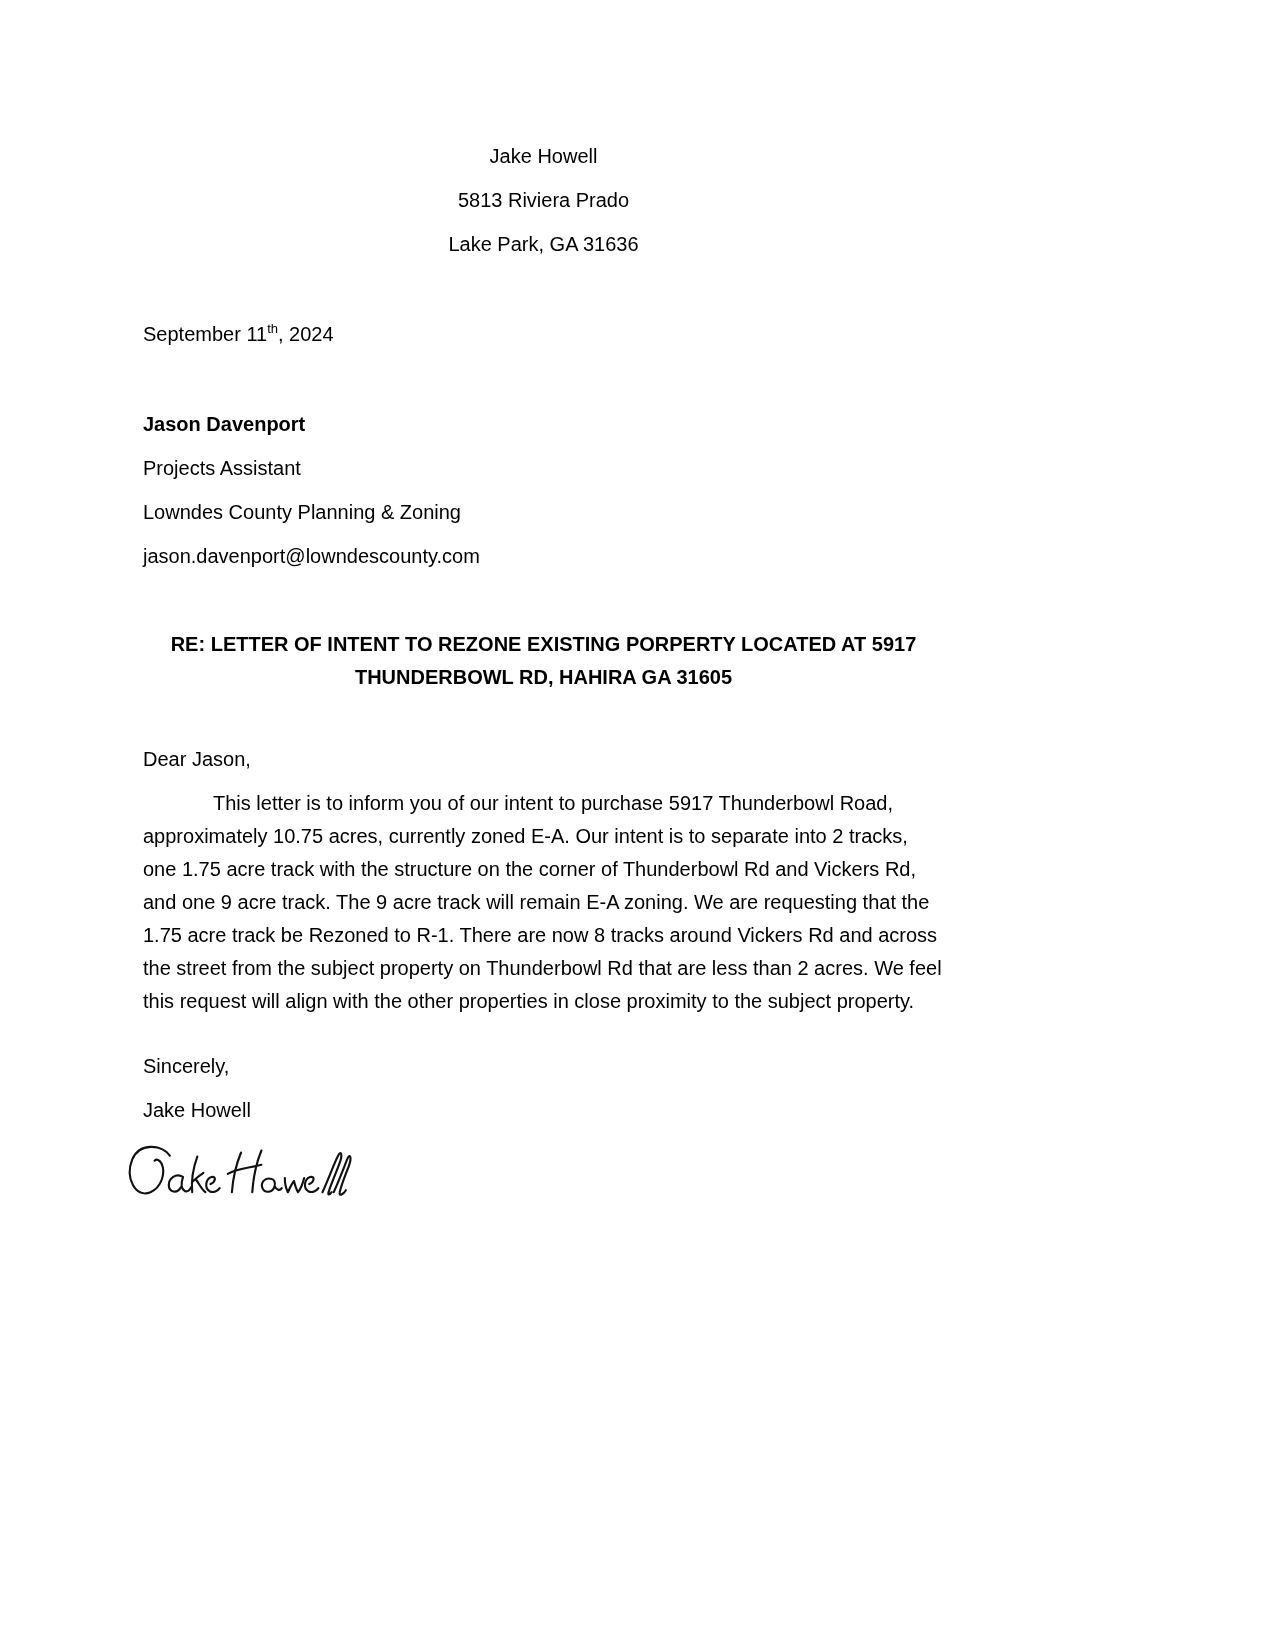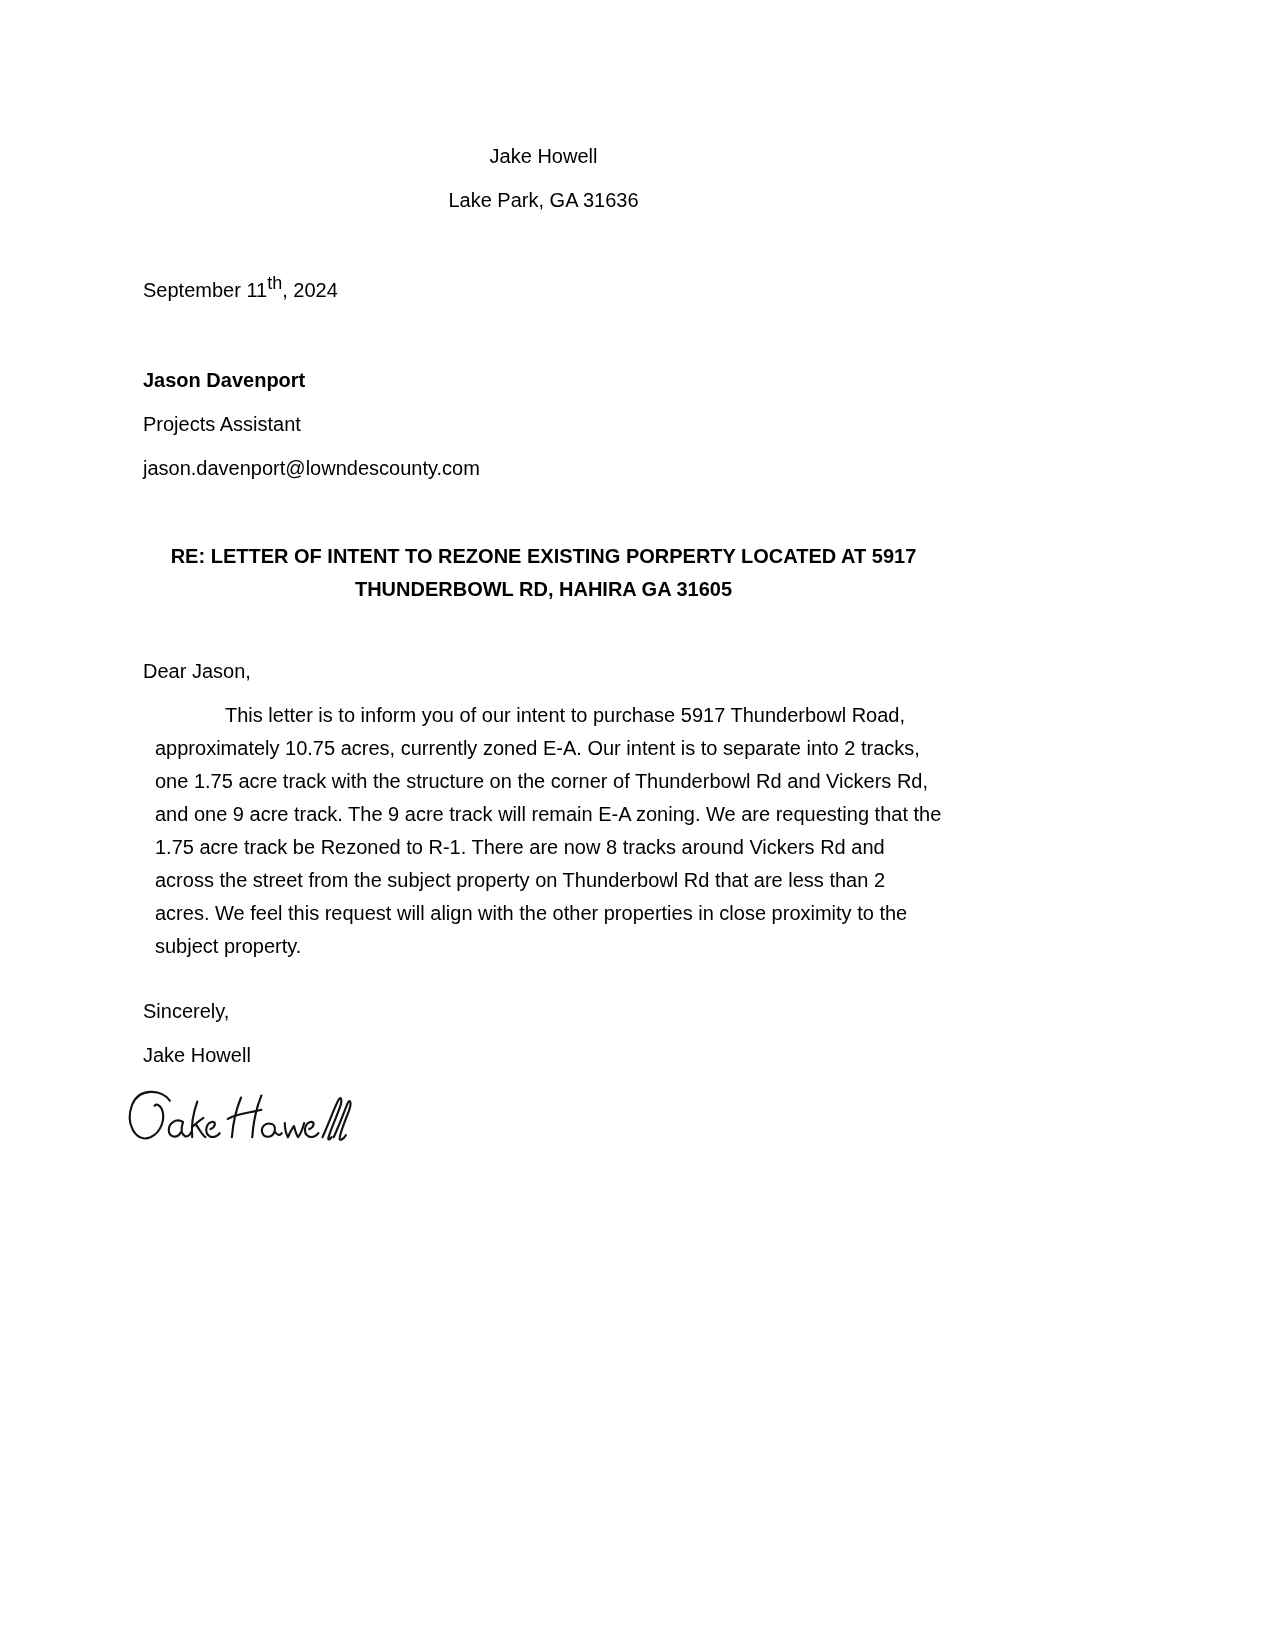--- a/index.html
+++ b/index.html
@@ -24,41 +24,41 @@
     line-height: 33px;
     white-space: nowrap;
   }
   .sender-block .line {
     text-align: center;
   }
   .date-line {
     margin-top: 57px;
   }
   .date-line sup {
-    font-size: 18px;
+    font-size: 13px;
     line-height: 0;
     vertical-align: super;
   }
   .recipient-name {
     margin-top: 57px;
     font-weight: bold;
   }
   .subject-heading {
     margin: 55px 0 0 0;
     font-weight: bold;
     line-height: 33px;
     max-width: 950px;
     white-space: normal;
     text-align: center;
   }
   .salutation {
     margin-top: 49px;
   }
   .body-paragraph {
-    margin: 6px 0 0 12px;
+    margin: 6px 0 0 0;
     line-height: 33px;
     max-width: 935px;
     text-indent: 70px;
     white-space: normal;
   }
   .closing {
     margin-top: 32px;
   }
   .signature {
     margin: 4px 0 0 -20px;
@@ -74,28 +74,30 @@
     stroke-linejoin: round;
   }
 </style>
 </head>
 <body>
 
 <div class="page">
 
   <div class="sender-block">
     <p class="line">Jake Howell</p>
+    <p class="line">5813 Riviera Prado</p>
     <p class="line">Lake Park, GA 31636</p>
   </div>
 
   <p class="line date-line"><span>September 11</span><sup>th</sup><span>, 2024</span></p>
 
   <div class="recipient-block">
     <p class="line recipient-name">Jason Davenport</p>
     <p class="line">Projects Assistant</p>
+    <p class="line">Lowndes County Planning &amp; Zoning</p>
     <p class="line">jason.davenport@lowndescounty.com</p>
   </div>
 
   <p class="subject-heading">RE: LETTER OF INTENT TO REZONE EXISTING PORPERTY LOCATED AT 5917 THUNDERBOWL RD, HAHIRA GA 31605</p>
 
   <p class="line salutation">Dear Jason,</p>
 
   <p class="body-paragraph">This letter is to inform you of our intent to purchase 5917 Thunderbowl Road, approximately 10.75 acres, currently zoned E-A. Our intent is to separate into 2 tracks, one 1.75 acre track with the structure on the corner of Thunderbowl Rd and Vickers Rd, and one 9 acre track. The 9 acre track will remain E-A zoning. We are requesting that the 1.75 acre track be Rezoned to R-1. There are now 8 tracks around Vickers Rd and across the street from the subject property on Thunderbowl Rd that are less than 2 acres. We feel this request will align with the other properties in close proximity to the subject property.</p>
 
   <p class="line closing">Sincerely,</p>

